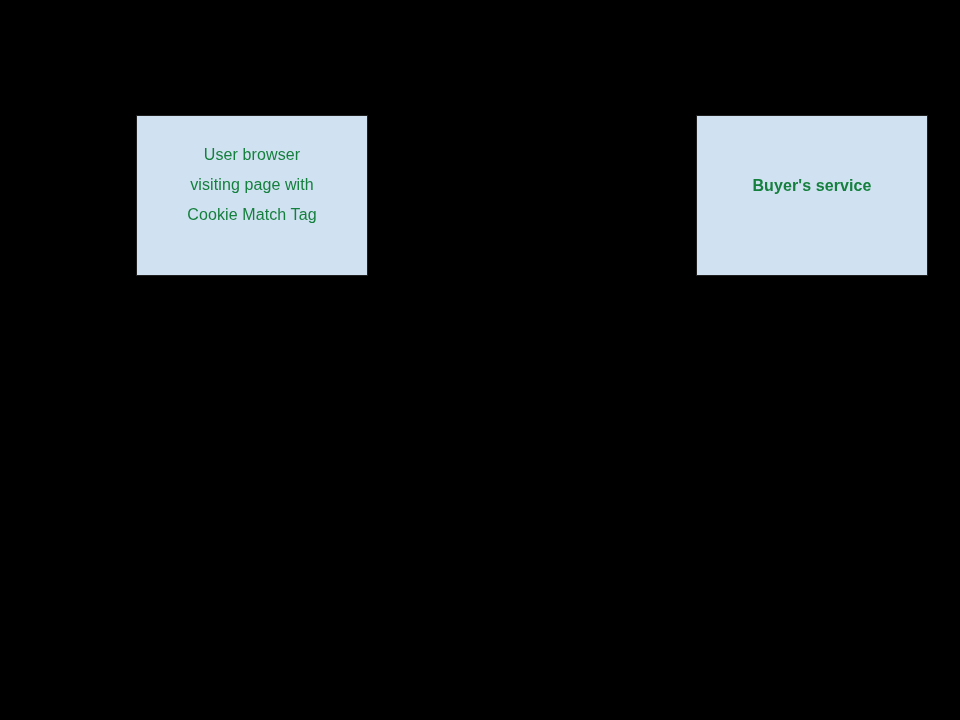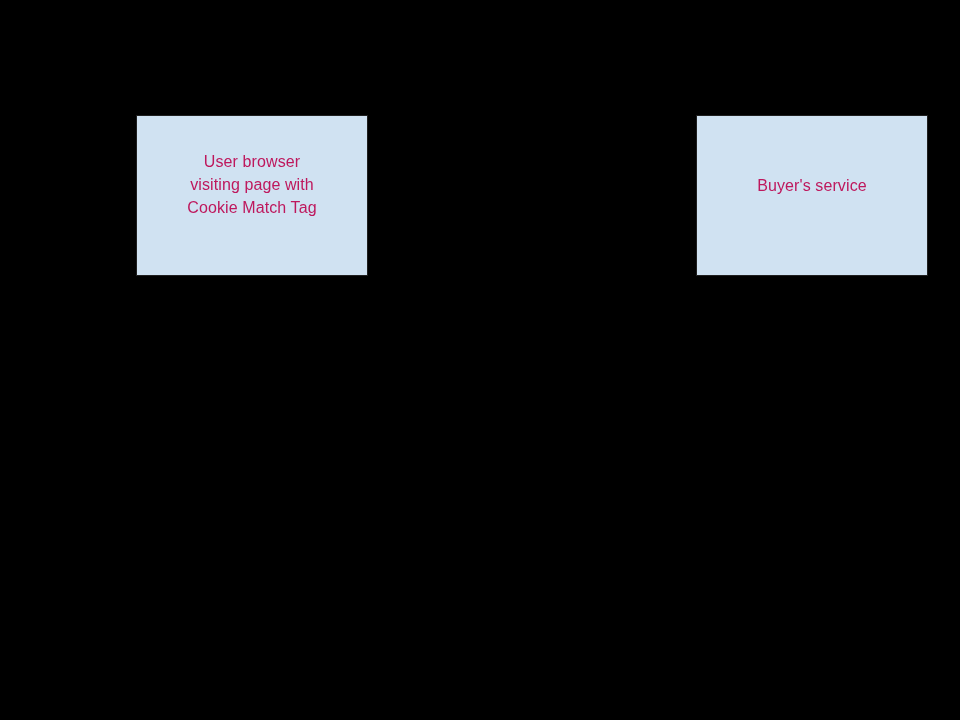--- a/index.html
+++ b/index.html
@@ -25,22 +25,22 @@
     box-sizing: border-box;
     background: #d0e2f2;
     border: 1px solid #1f1f1f;
     display: flex;
     align-items: center;
     justify-content: center;
     text-align: center;
   }
   .node-label {
     font-size: 16px;
-    line-height: 23px;
-    color: #be185d;
+    line-height: 30px;
+    color: #15803d;
     letter-spacing: 0.1px;
     white-space: pre-line;
     padding: 0 6px;
   }
   
   #node-user-browser {
     left: 136px;
     top: 115px;
     width: 232px;
     height: 161px;
@@ -49,20 +49,21 @@
     transform: translateY(-11px);
   }
   #node-buyers-service {
     left: 696px;
     top: 115px;
     width: 232px;
     height: 161px;
   }
   #node-buyers-service .node-label {
     transform: translateY(-10px);
+    font-weight: bold;
   }
   #node-google-cms {
     left: 140px;
     top: 492px;
     width: 232px;
     height: 161px;
   }
   #node-google-cms .node-label {
     transform: translateY(-11px);
   }

